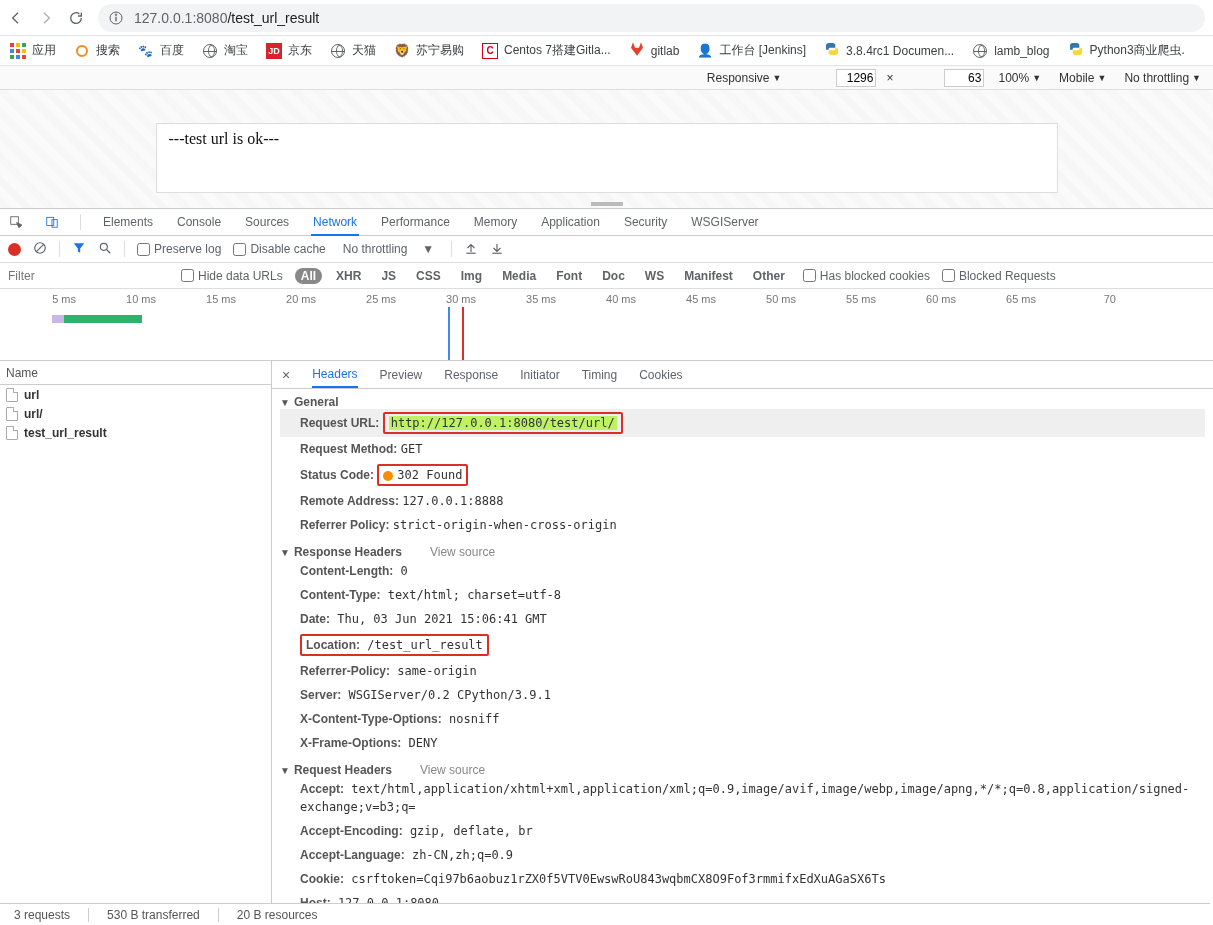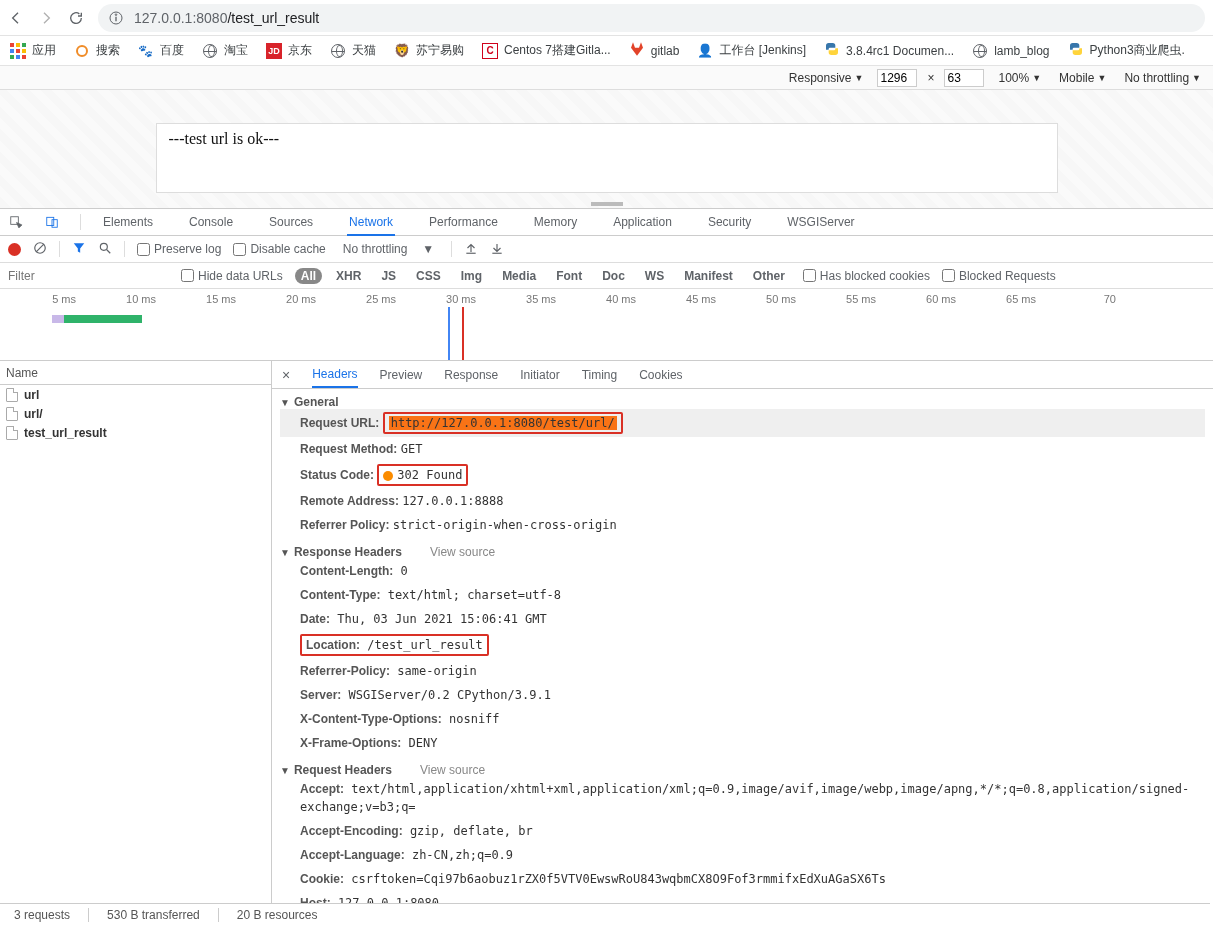--- a/index.html
+++ b/index.html
@@ -76,21 +76,21 @@
     align-items:center;
     justify-content:flex-end;
     gap: 10px;
     padding-right: 8px;
     font-size: 12px;
     color:#333;
   }
   .device-bar select, .device-bar .dim-in {
     border:1px solid #ccc; height:18px; background:#fff; font-size:12px;
   }
-  .device-bar .dim-in { width:40px; text-align:left; }
+  .device-bar .dim-in { width:40px; text-align:right;margin-left:41px; }
   .device-bar .sel { display:inline-flex; align-items:center; gap:3px; padding:0 4px; }
   .device-bar .tri { font-size:9px; }
 
   
   .page-preview {
     height: 118px;
     background: repeating-linear-gradient(45deg,#f7f7f7,#f7f7f7 8px,#fafafa 8px,#fafafa 16px);
     position:relative;
     display:flex;
     justify-content:center;
@@ -206,21 +206,21 @@
 
   .sect { padding: 6px 8px 2px 8px; }
   .sect-title { font-weight:bold; color:#555; display:flex; align-items:center; gap:4px; }
   .sect-title .tri { font-size:10px; }
   .view-src { font-weight:normal; color:#888; margin-left:24px; }
   .kv { padding: 3px 0 3px 20px; line-height:18px; }
   .kv .k { font-weight:bold; color:#555; }
   .kv .v { font-family: Consolas, monospace; color:#333; }
   .kv.hl-row { background:#efefef; }
   .red-box { border:2px solid #d93025; border-radius:2px; padding:0 4px; display:inline-block; }
-  .val-sel { background:#f97316; font-family: Consolas, monospace; padding:0 2px; }
+  .val-sel { background:#bef264; font-family: Consolas, monospace; padding:0 2px; }
   .status-dot { display:inline-block; width:10px; height:10px; border-radius:50%; background:#fb8c00; margin-right:4px; vertical-align:middle; }
 
   
   .dt-status {
     height: 22px;
     border-top: 1px solid #ccc;
     display:flex;
     align-items:center;
     gap: 12px;
     padding: 0 8px;
@@ -406,21 +406,21 @@
         <path d="M13 13 L22 17 L17 22 Z" fill="#5f6368"></path>
       </svg>
   </span>
   <span class="tool-ico blue">
     <svg viewBox="0 0 24 24">
         <rect x="3" y="4" width="12" height="14"></rect>
         <rect x="12" y="8" width="9" height="13"></rect>
       </svg>
   </span>
   <span class="sep"></span>
-  <span id="dt-tabs-holder" style="display:flex; gap:32px; align-items:center; height:100%;text-align:right;">
+  <span id="dt-tabs-holder" style="display:flex; gap:20px; align-items:center; height:100%;text-align:right;">
       <span class="dt-tab">Elements</span>
       <span class="dt-tab">Console</span>
       <span class="dt-tab">Sources</span>
       <span class="dt-tab active">Network</span>
       <span class="dt-tab">Performance</span>
       <span class="dt-tab">Memory</span>
       <span class="dt-tab">Application</span>
       <span class="dt-tab">Security</span>
       <span class="dt-tab">WSGIServer</span>
     </span>

